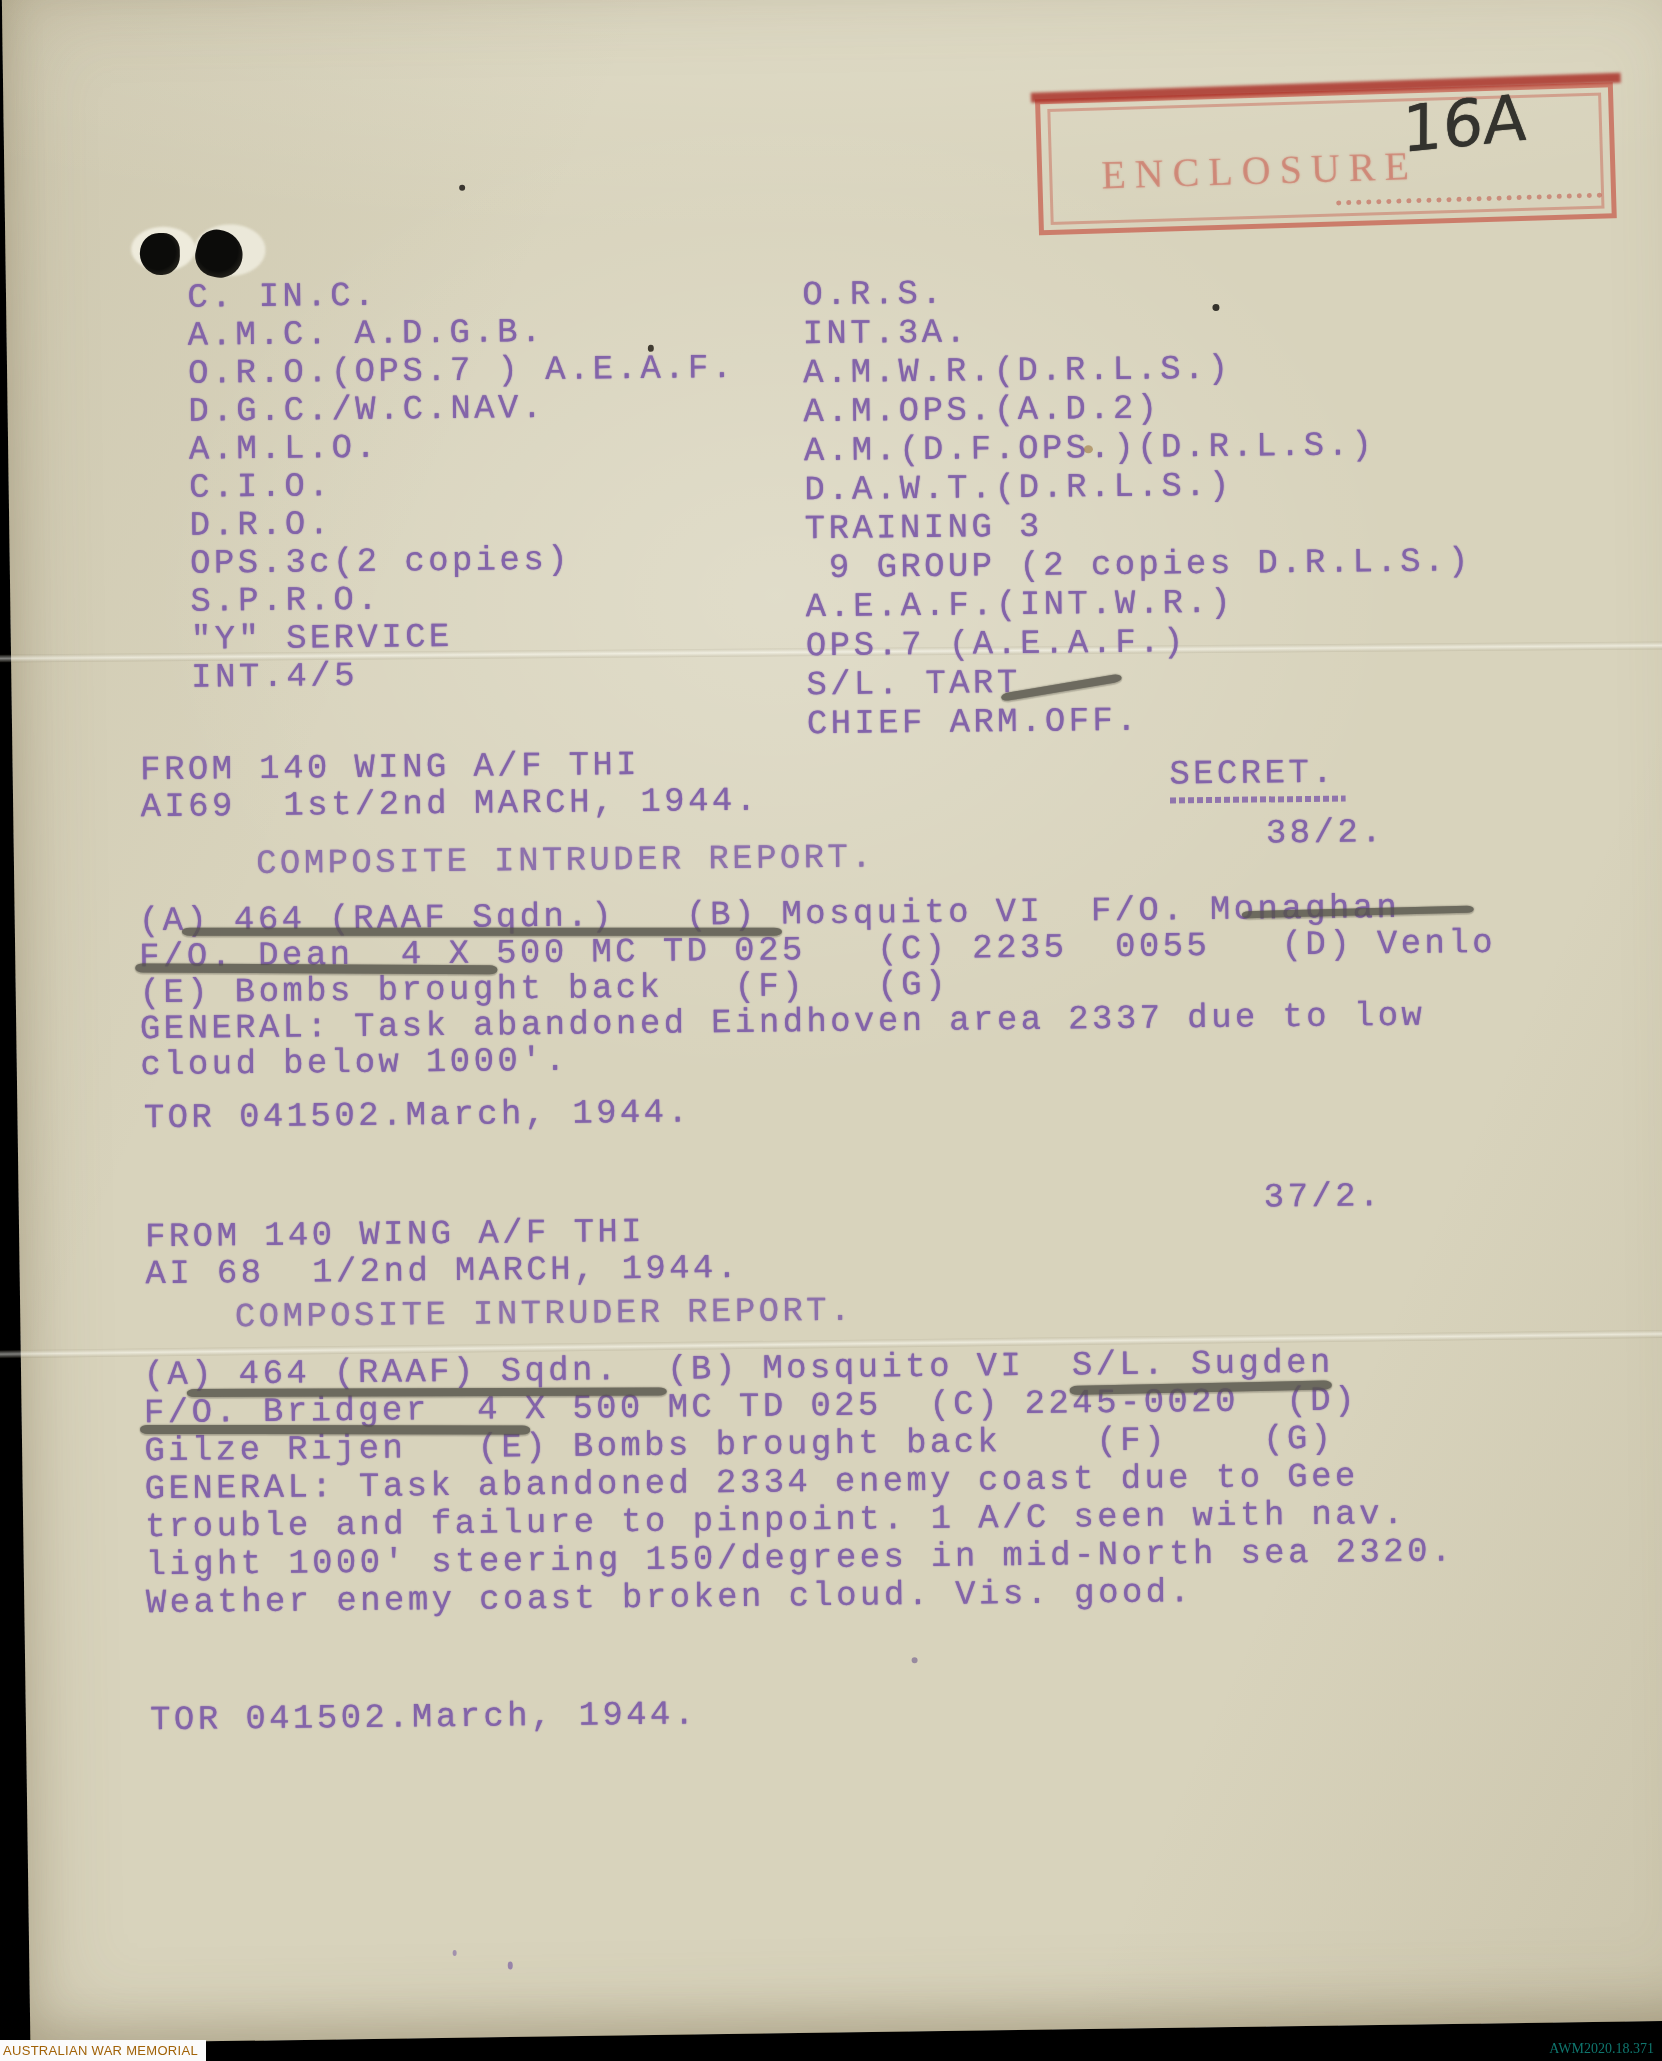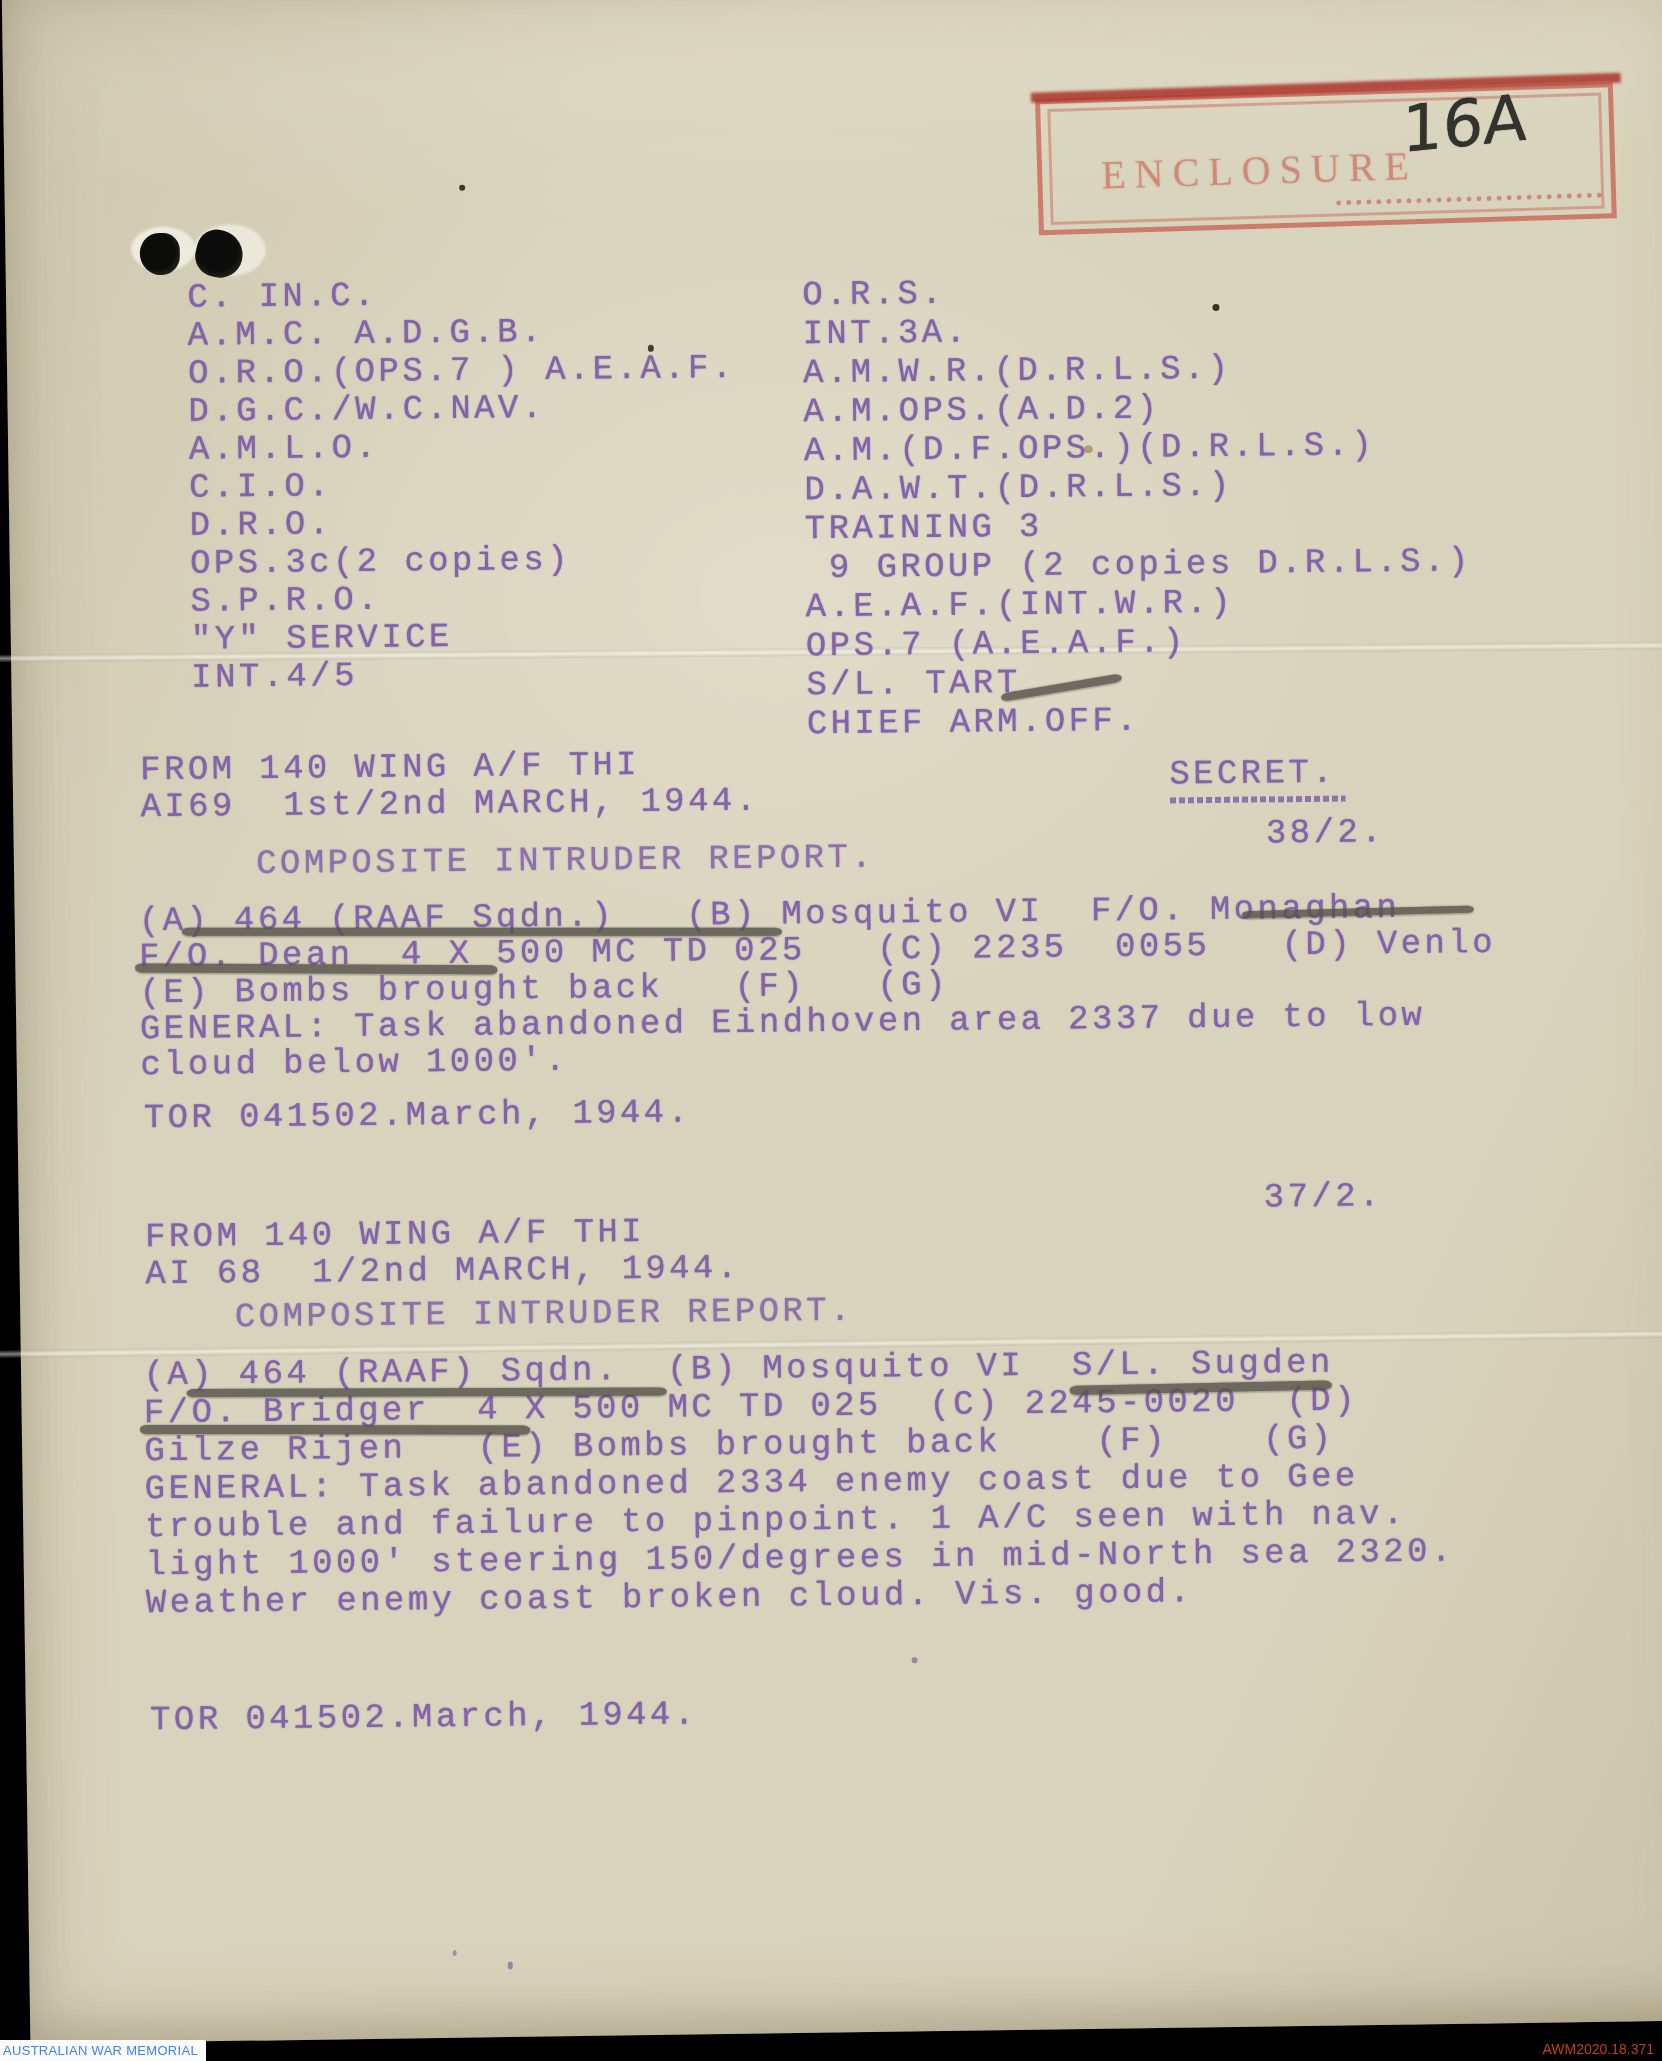--- a/index.html
+++ b/index.html
@@ -66,26 +66,26 @@
   .hole { position:absolute; background:radial-gradient(circle at 45% 45%, #0c0c0a 55%, #2e2c24 85%, transparent 100%); }
   .hole.h1 { left:148px; top:226px; width:40px; height:42px; border-radius:54% 46% 50% 58%; }
   .hole.h2 { left:204px; top:224px; width:47px; height:47px; border-radius:46% 58% 52% 48%; transform:rotate(15deg); }
   .fox { position:absolute; border-radius:50%; }
   .secret-underline {
     position:absolute; left:1172px; top:801px; width:176px; height:6px;
     background:repeating-linear-gradient(90deg, rgba(125,92,168,.8) 0 6px, transparent 6px 9px);
   }
   .footer-left {
     position:absolute; left:0; top:2040px; height:21px; background:#fbfbfb;
-    color:#3b82f6; font-family:"Liberation Sans",sans-serif; font-size:13px;
+    color:#a16207; font-family:"Liberation Sans",sans-serif; font-size:13px;
     line-height:21px; padding:0 8px 0 3px; letter-spacing:.3px; z-index:5;
   }
   .footer-right {
-    position:absolute; right:8px; top:2041px; color:#c2410c;
-    font-family:Liberation Sans, sans-serif; font-size:14px; z-index:5;
+    position:absolute; right:8px; top:2041px; color:#0f766e;
+    font-family:Liberation Serif, serif; font-size:14px; z-index:5;
   }
 </style>
 </head>
 <body>
 
 <div class="paper"></div>
 
 <div class="content">
 
   <div class="tear"></div>

